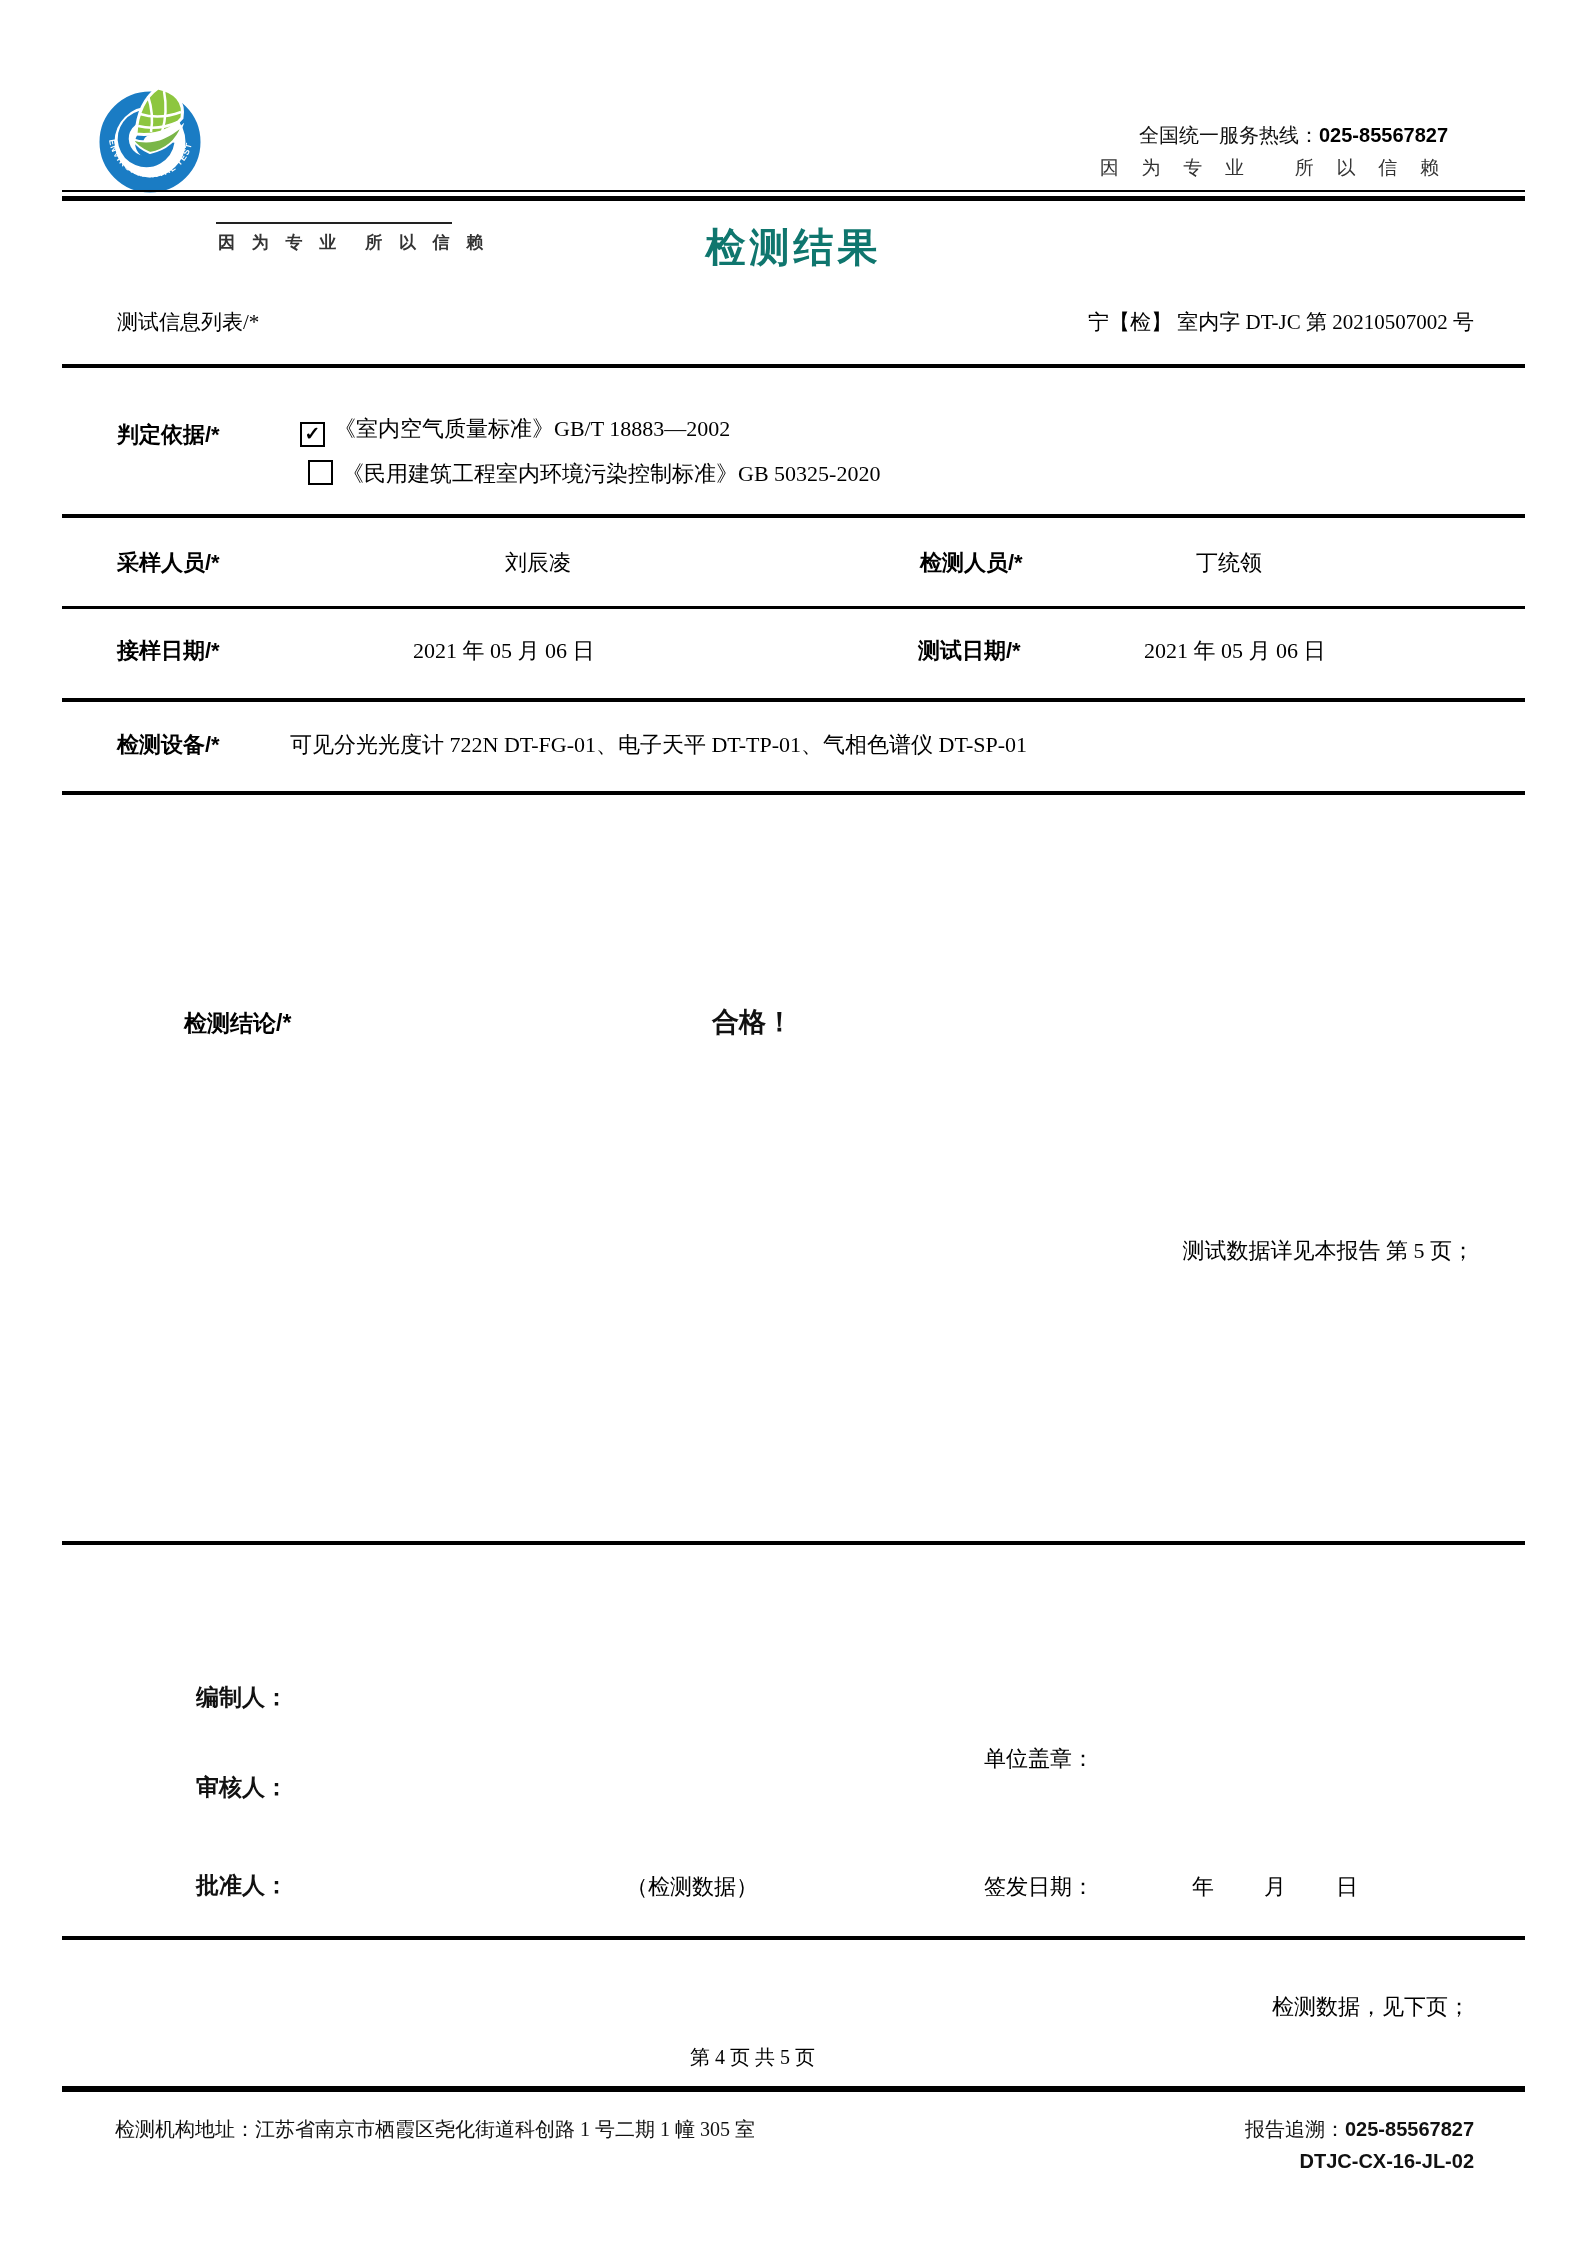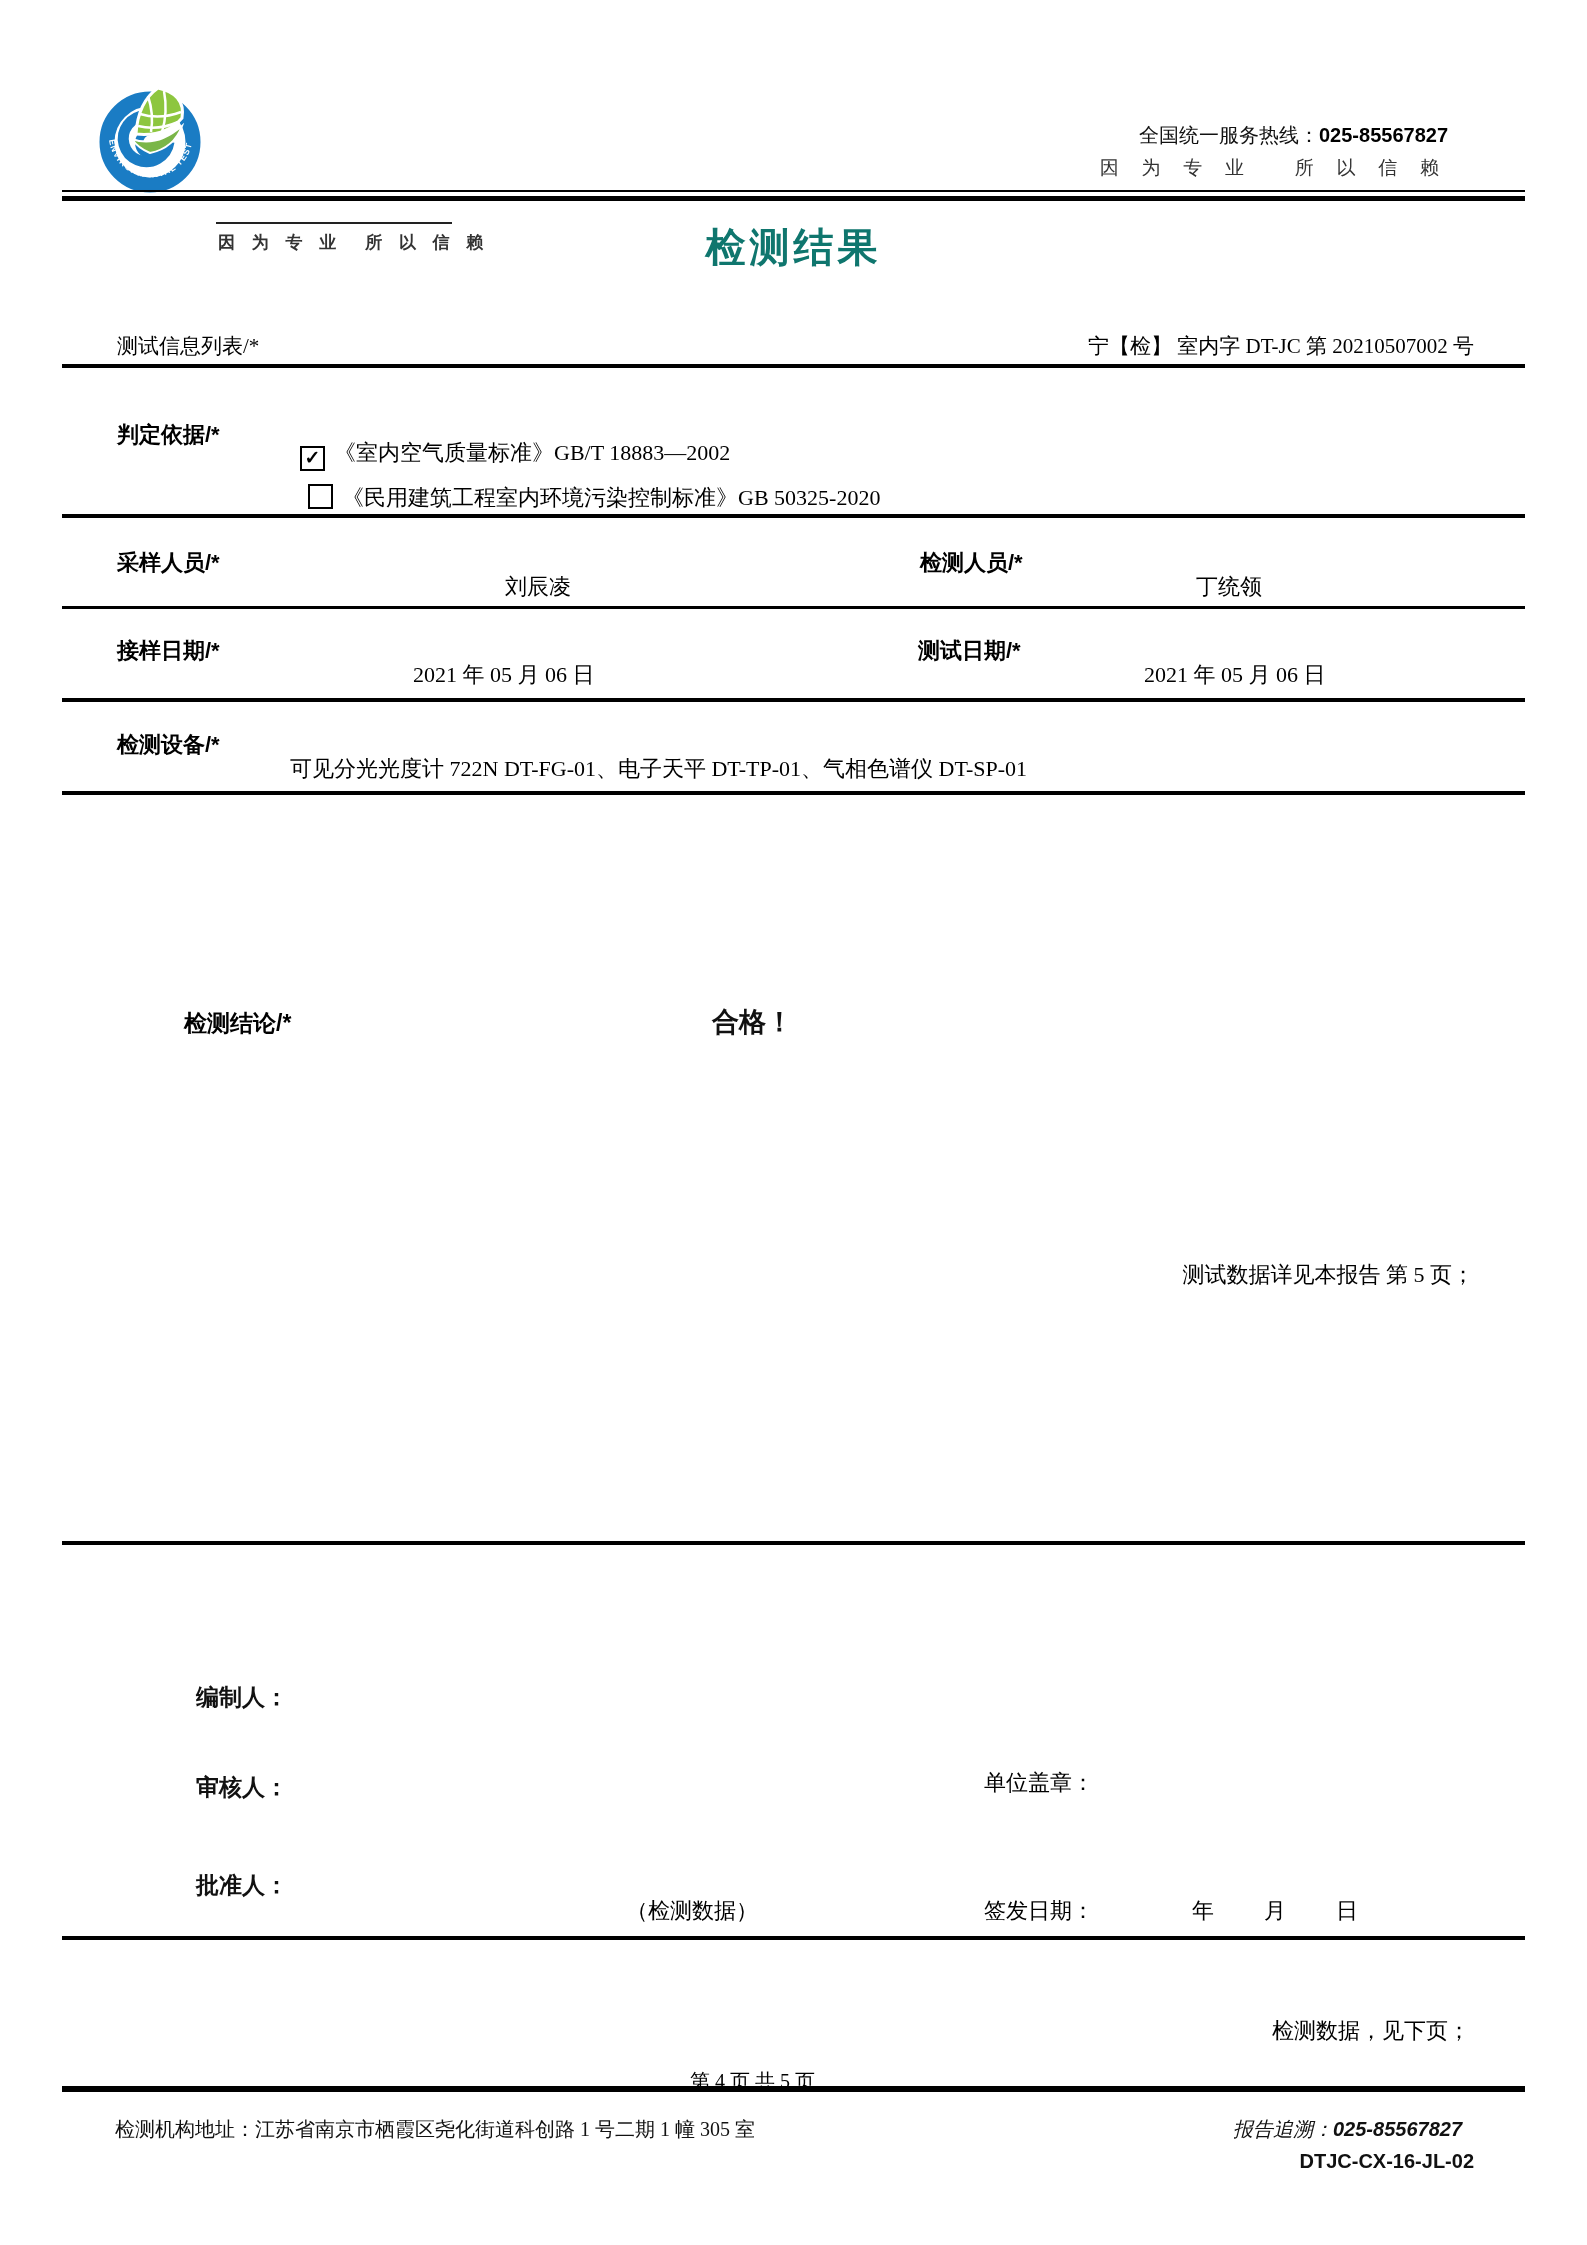--- a/index.html
+++ b/index.html
@@ -7,21 +7,21 @@
     position:relative;
     width:1587px;height:2245px;
     background:#ffffff;
     font-family:"Liberation Serif", serif;
     color:#111;
     overflow:hidden;
   }
   .abs{position:absolute;}
   .hr{position:absolute;left:62px;width:1463px;background:#000;}
   .label{font-family:"Liberation Sans", sans-serif;font-weight:bold;font-size:22px;color:#000000;white-space:nowrap;}
-  .value{font-family:"Liberation Serif", serif;font-size:22px;color:#000;white-space:nowrap;margin-top:24px;}
+  .value{font-family:"Liberation Serif", serif;font-size:22px;color:#000;white-space:nowrap;}
   
   .logo-name{
     font-family:"Liberation Sans", sans-serif;
     font-weight:bold;font-size:60px;color:#1a7cc4;
     letter-spacing:3px;line-height:1;white-space:nowrap;
   }
   .logo-underline{background:#222;height:2px;}
   .logo-tagline{
     font-family:"Liberation Sans", sans-serif;font-weight:bold;
     font-size:17px;color:#333;letter-spacing:6px;white-space:nowrap;
@@ -139,18 +139,18 @@
   <div class="hr" style="top:1936px;height:4px;"></div>
 
   <div class="abs value" style="right:117px;top:1992px;">检测数据，见下页；</div>
   <div class="abs value" style="left:690px;top:2044px;font-size:20px;">第 4 页 共 5 页</div>
 
   <div class="hr" style="top:2086px;height:6px;"></div>
 
   <div class="abs footer-text" style="left:115px;top:2116px;">
     <span>检测机构地址：</span><span>江苏省南京市栖霞区尧化街道科创路 1 号二期 1 幢 305 室</span>
   </div>
-  <div class="abs footer-text" style="right:125px;top:2116px;font-style:italic;">
+  <div class="abs footer-text" style="right:113px;top:2116px;">
     <span>报告追溯：</span><span class="num">025-85567827</span>
   </div>
   <div class="abs doc-code" style="right:113px;top:2150px;">DTJC-CX-16-JL-02</div>
 
 </div>
 
 </body></html>

